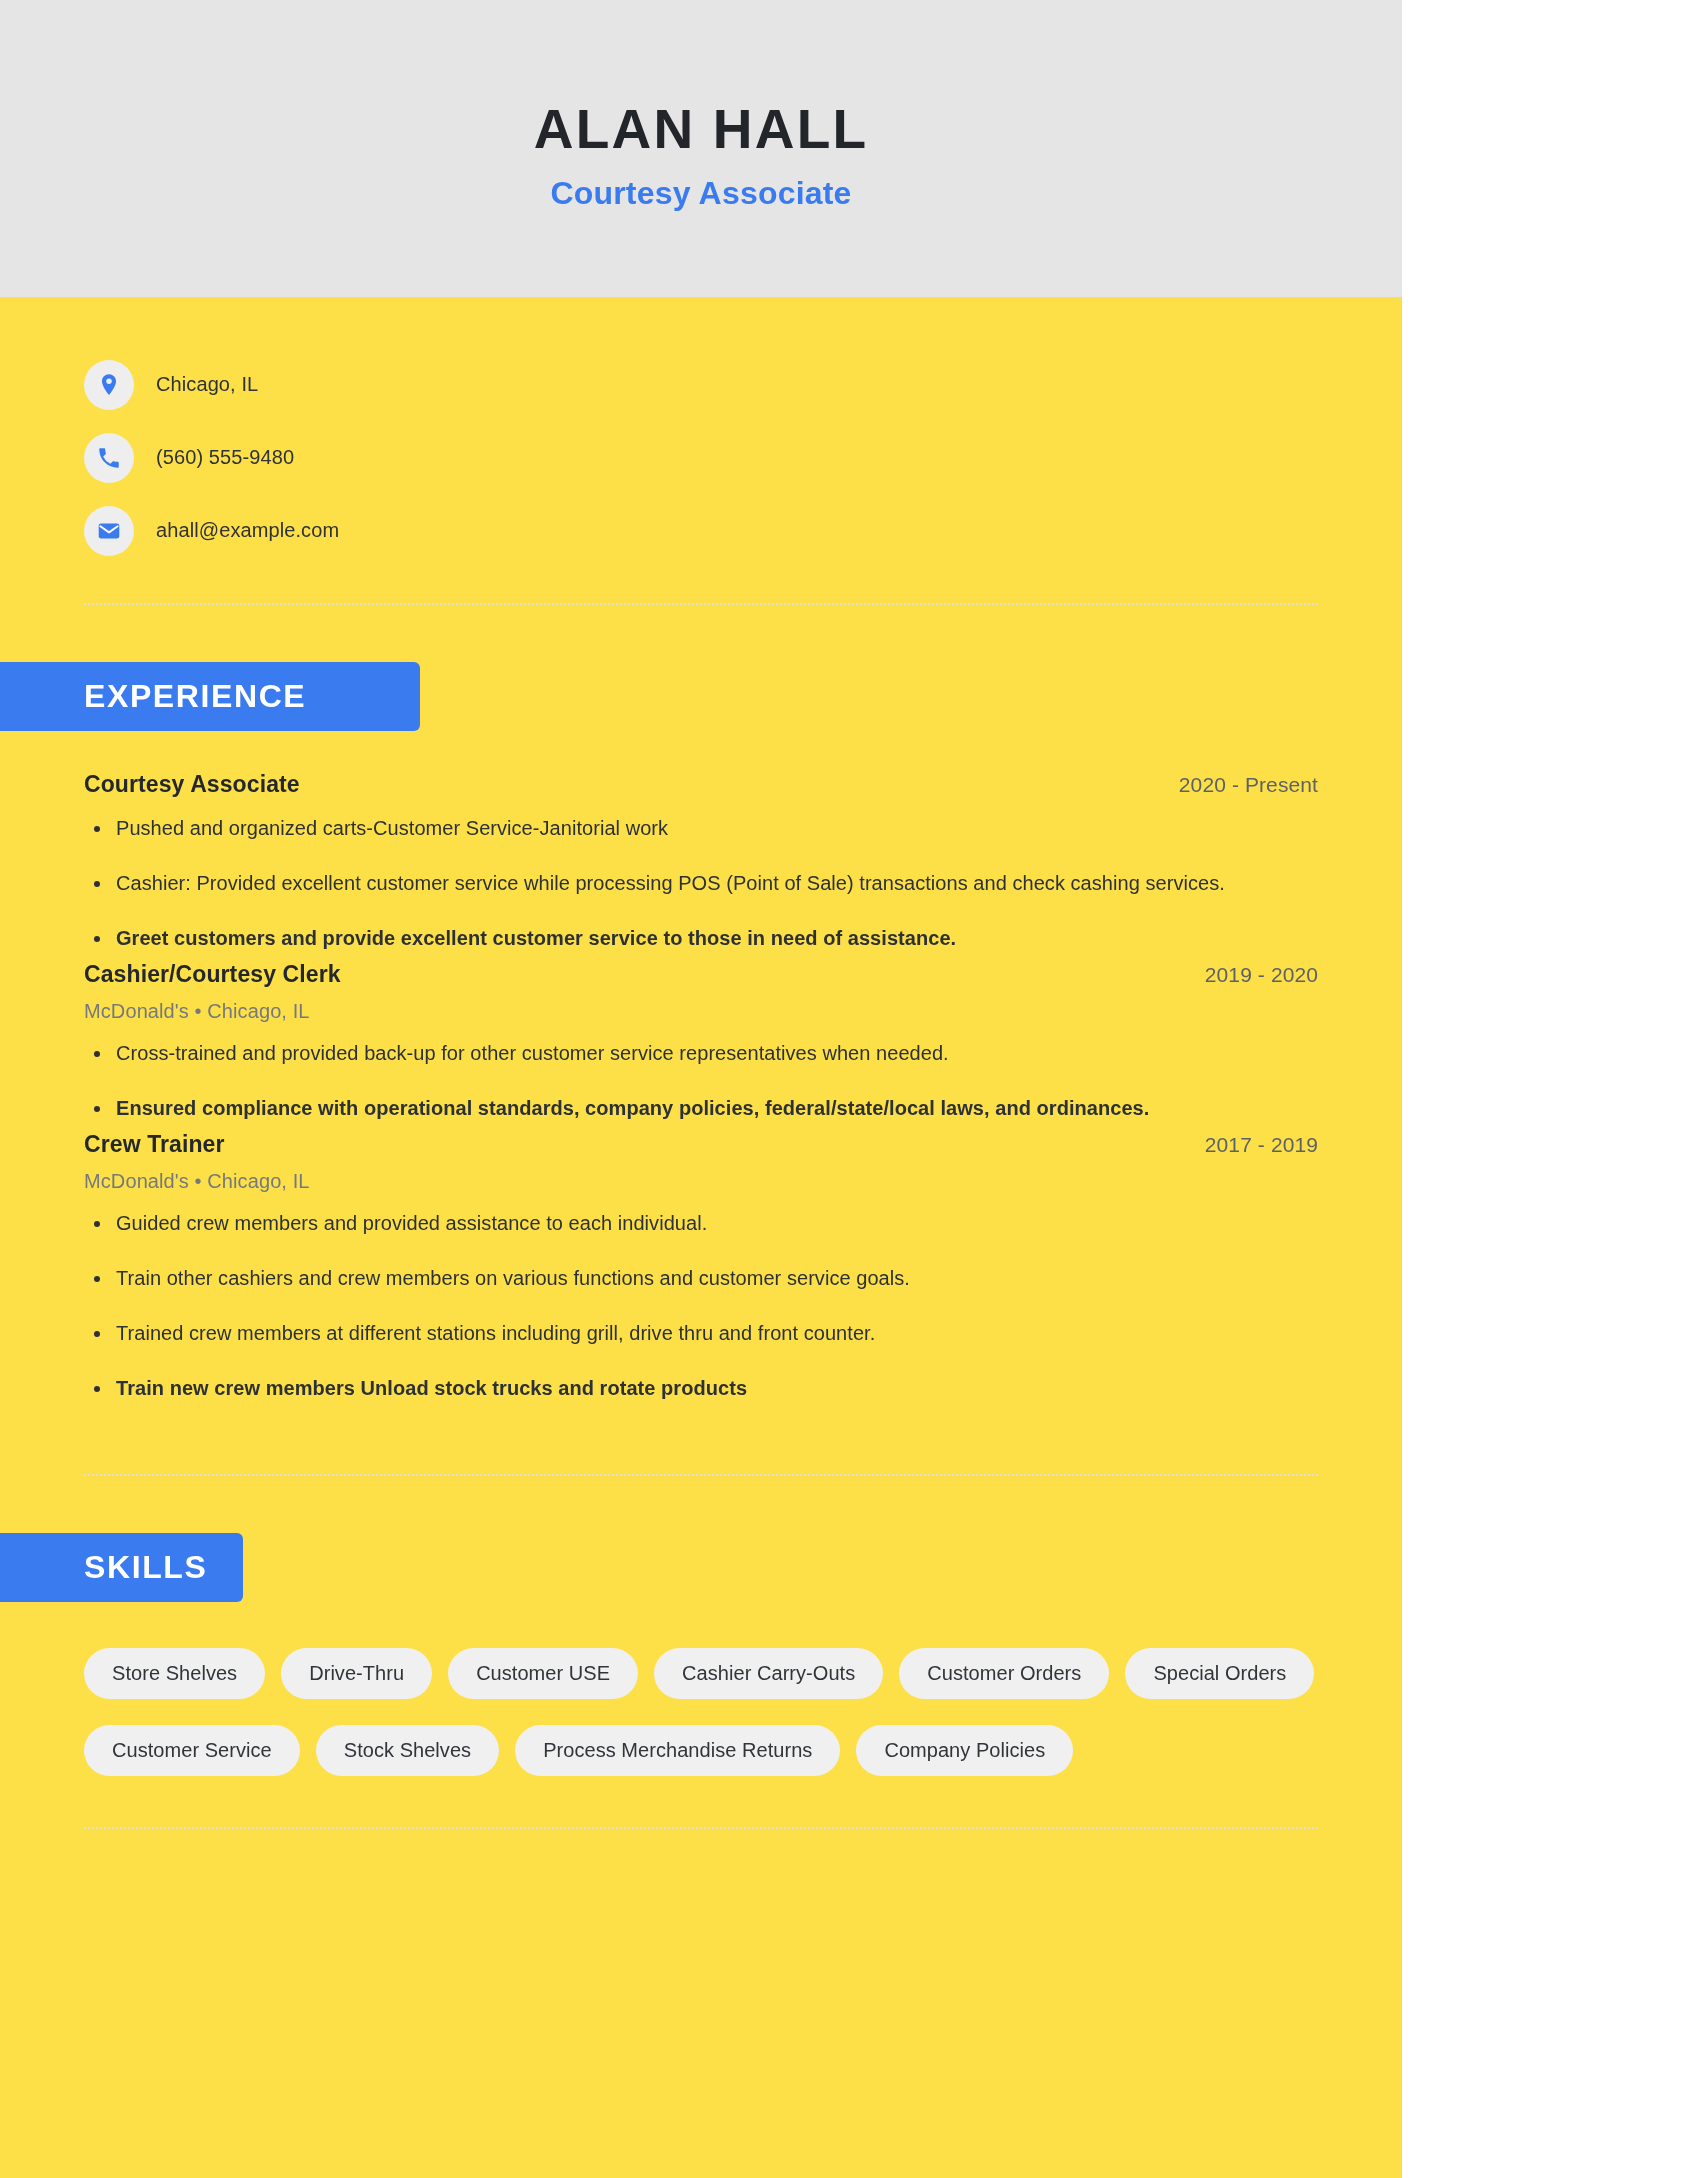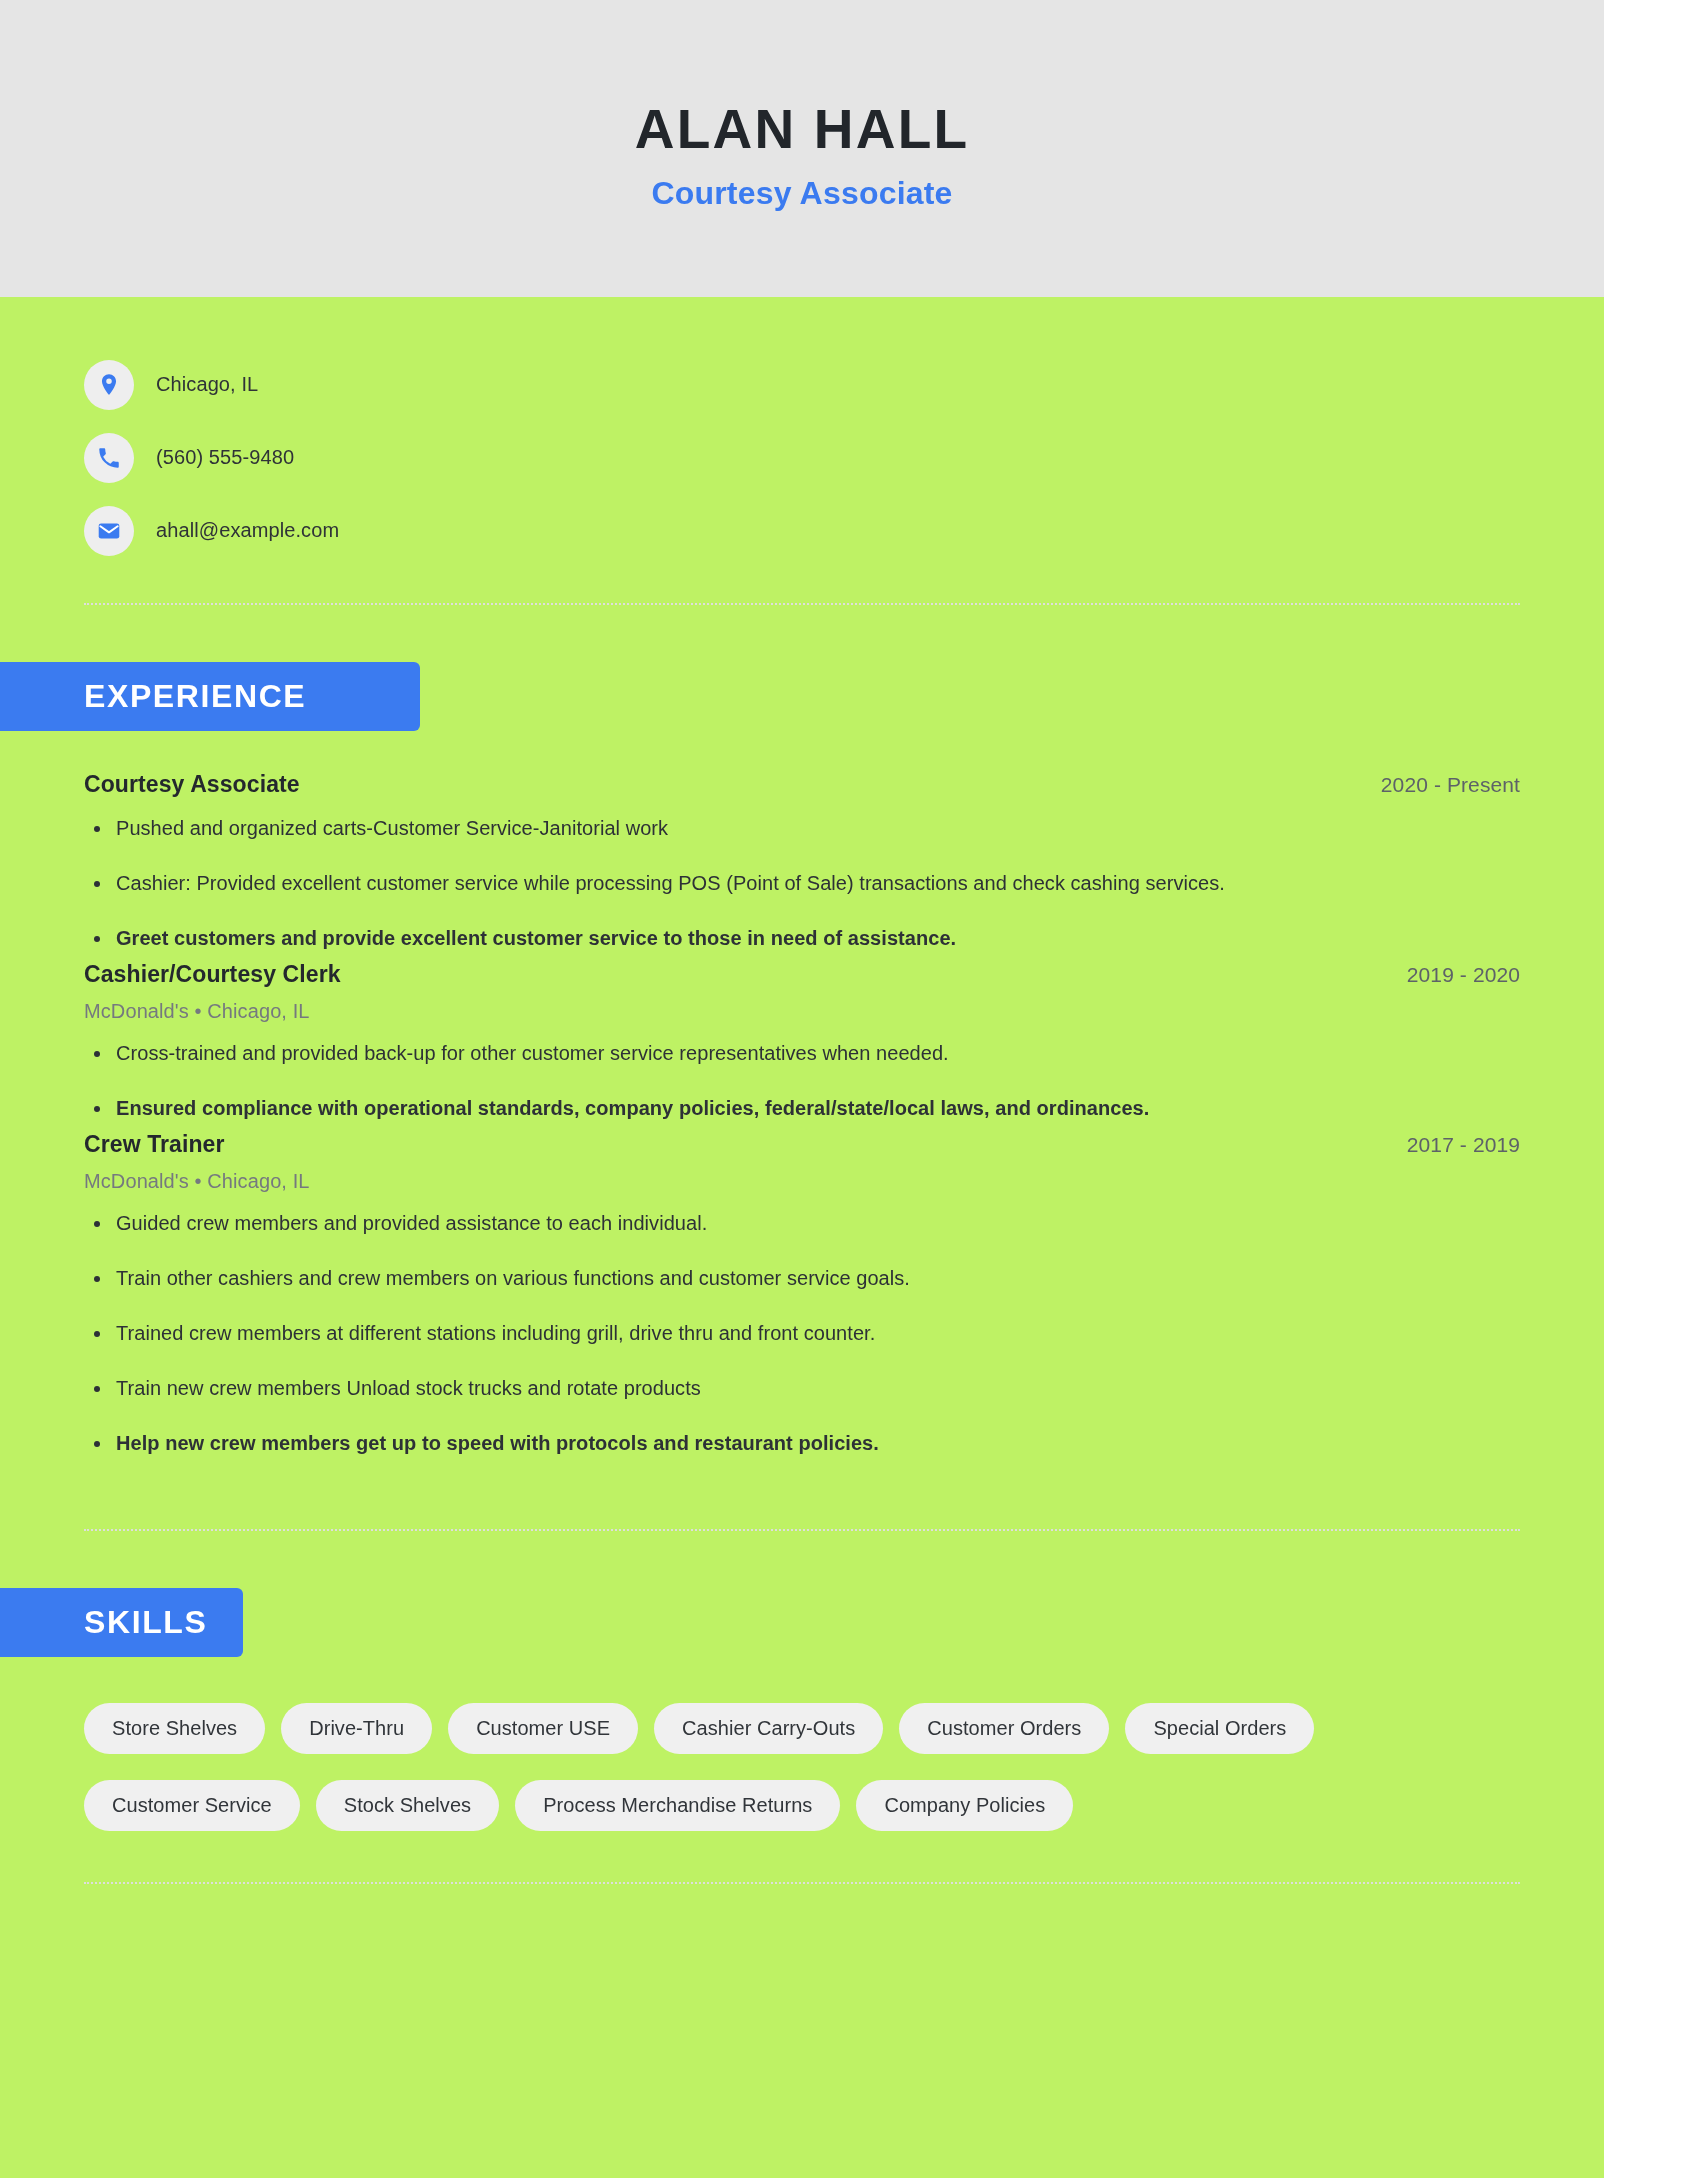--- a/index.html
+++ b/index.html
@@ -10,23 +10,23 @@
   }
 
   body {
     font-family: "Liberation Sans", sans-serif;
     color: #2b2b2b;
     -webkit-font-smoothing: antialiased;
   }
 
   .page {
     position: relative;
-    width: 1604px;
+    width: 1402px;
     min-height: 2178px;
-    background: #bef264;
+    background: #fde047;
     overflow: hidden;
   }
 
   
   .header-band {
     width: 100%;
     height: 297px;
     background: #e5e5e5;
     display: flex;
     flex-direction: column;
@@ -280,21 +280,20 @@
         <div class="entry-head">
           <span class="entry-title">Crew Trainer</span>
           <span class="entry-dates">2017 - 2019</span>
         </div>
         <div class="entry-meta">McDonald's • Chicago, IL</div>
         <ul class="bullets">
           <li>Guided crew members and provided assistance to each individual.</li>
           <li>Train other cashiers and crew members on various functions and customer service goals.</li>
           <li>Trained crew members at different stations including grill, drive thru and front counter.</li>
           <li>Train new crew members Unload stock trucks and rotate products</li>
-          <li>Help new crew members get up to speed with protocols and restaurant policies.</li>
         </ul>
       </div>
 
     </div>
 
     <div class="divider divider-experience"></div>
 
     <div class="section-banner-wrap">
       <span class="section-banner">SKILLS</span>
     </div>

